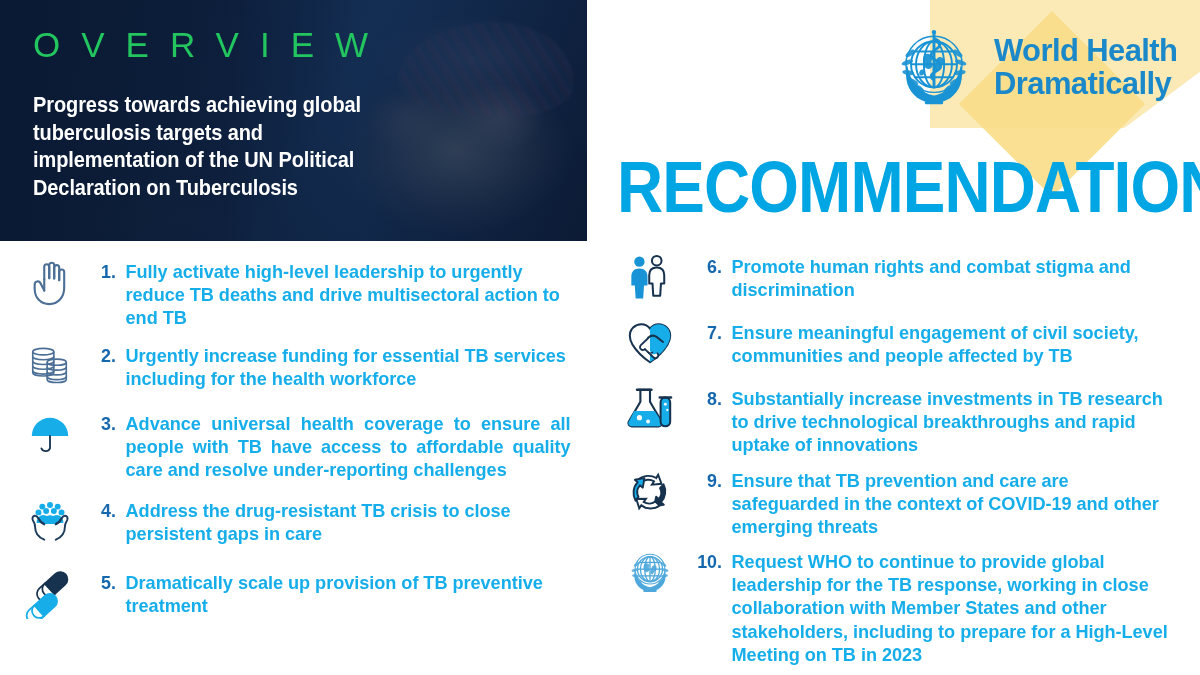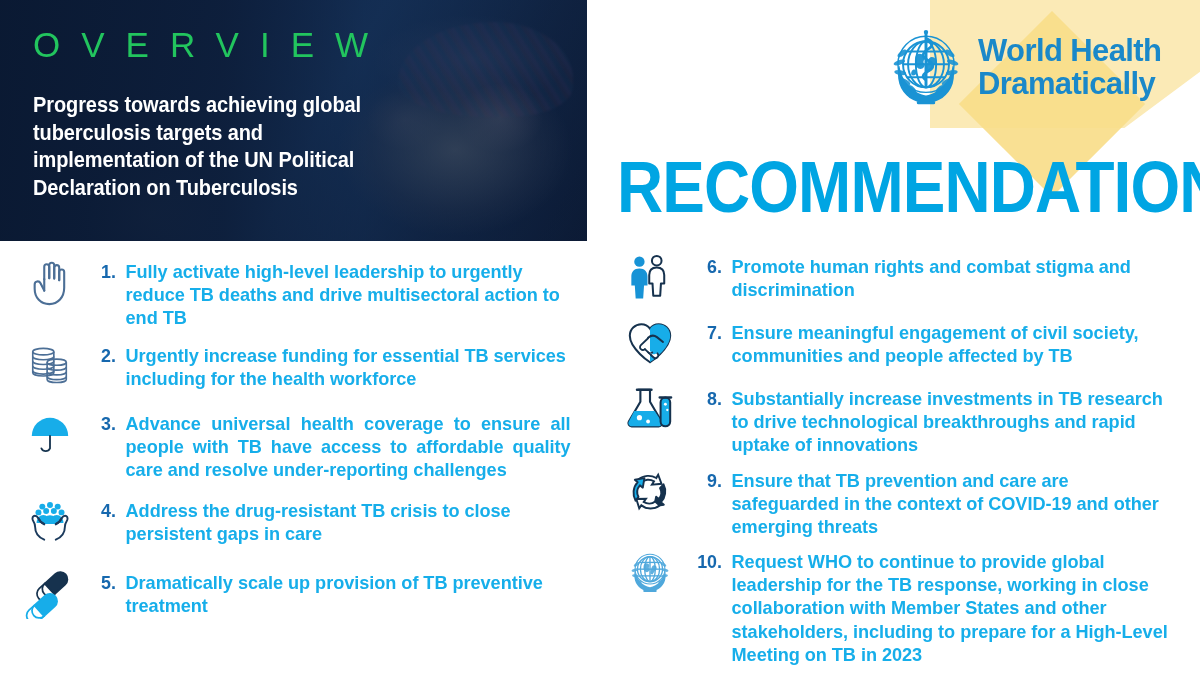--- a/index.html
+++ b/index.html
@@ -99,24 +99,24 @@
     position: absolute;
     left: 386px; top: 38px;
     width: 132px; height: 132px;
     background: #f9dd8a;
     transform: rotate(45deg);
     clip-path: polygon(0 0, 100% 0, 100% 100%, 0 100%);
     opacity: .92;
   }
   #who-logo-row {
     position: absolute;
-    left: 280px; top: 22px;
+    left: 288px; top: 22px;
     display: flex;
     align-items: center;
-    gap: 6px;
+    gap: 14px;
   }
   #who-emblem { width: 92px; height: 92px; flex: none; }
   #who-wordmark {
     color: #1A88C9;
     font-size: 31px;
     font-weight: bold;
     line-height: 1.06;
     letter-spacing: -0.6px;
   }
   #who-wordmark .ln { display: block; }

